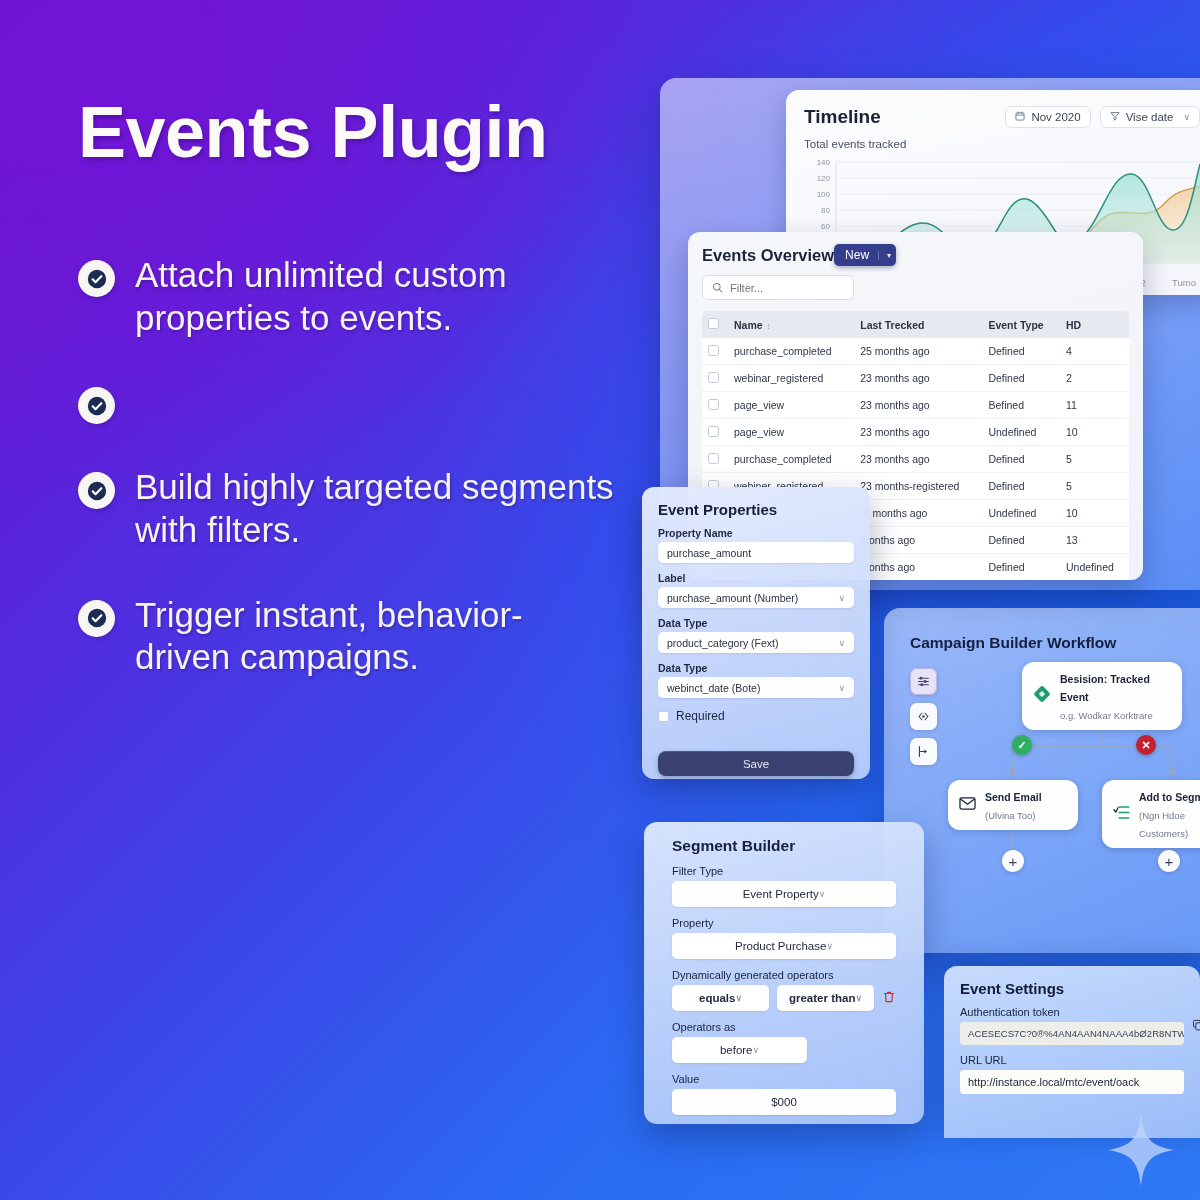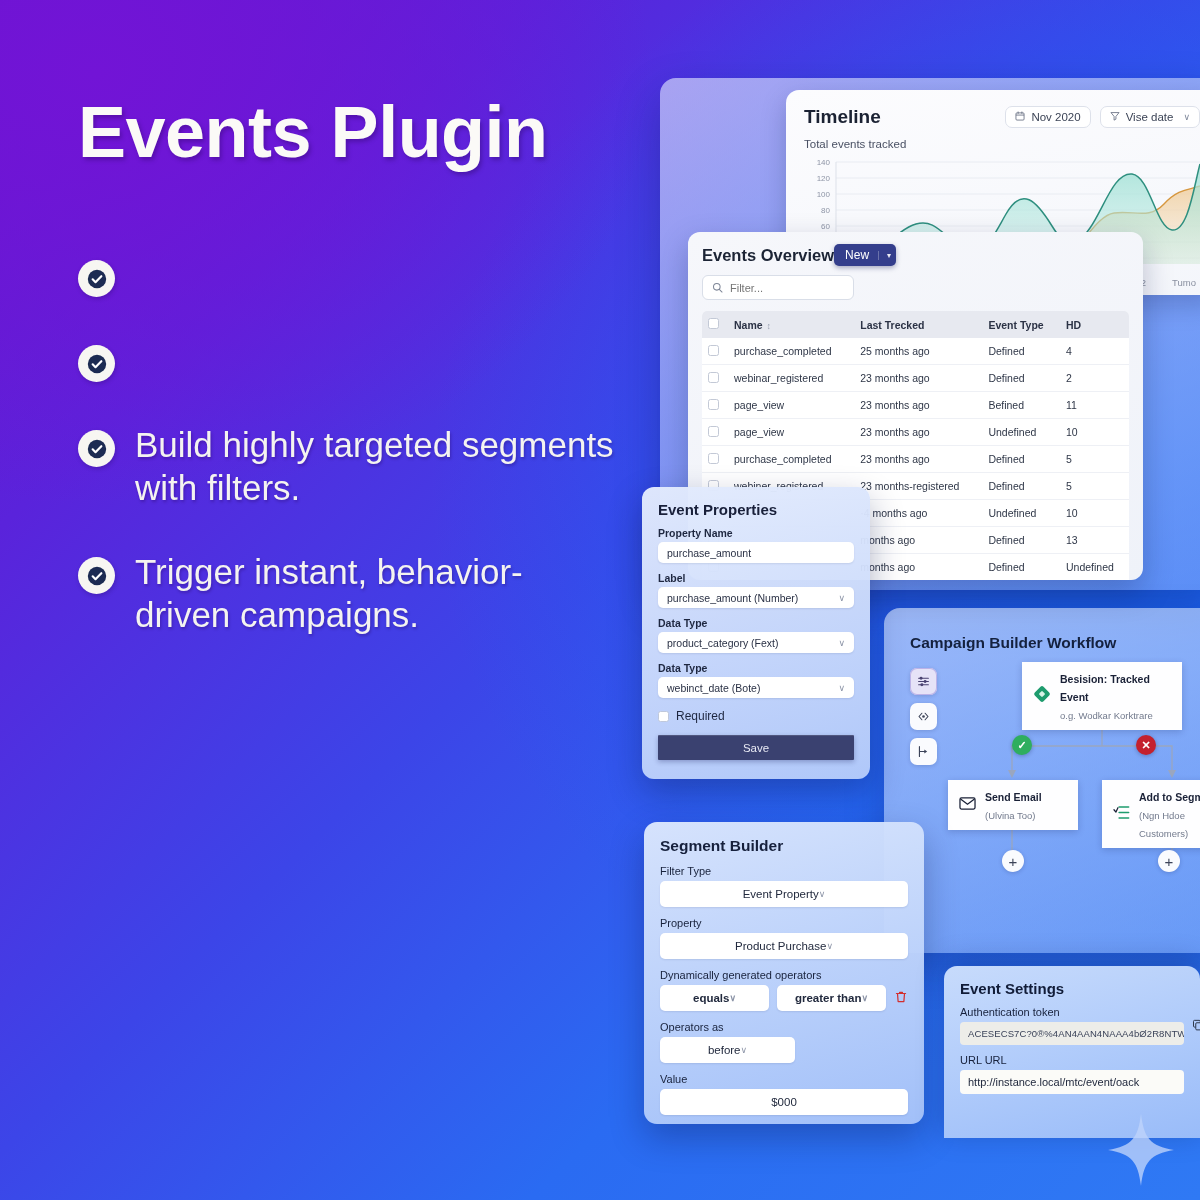--- a/index.html
+++ b/index.html
@@ -172,42 +172,42 @@
   }
   .f-select { justify-content: space-between; }
   .f-select .chev { font-size: 9px; color: #8B93A6; }
   .f-check { display:flex; align-items:center; gap:7px; margin-top: 11px; }
   .f-check .cb {
     width: 11px; height: 11px; border-radius: 2.5px;
     background:#fff; border:1px solid #BFC8DC;
   }
   .f-check span { font-size: 12px; font-weight: normal; color:#1E2740; }
   .btn-save {
-    margin-top: 12px; height: 25px; border-radius: 1px;
+    margin-top: 28px; height: 25px; border-radius: 8px;
     background: #3A4170;
     display:flex; align-items:center; justify-content:center;
     color: #E8EAF4; font-size: 11.5px;
     box-shadow: inset 0 1px 0 rgba(255,255,255,0.12), 0 2px 5px rgba(20,26,90,0.3);
   }
 
   
   .cb-card { left: 896px; top: 618px; width: 322px; height: 272px; padding: 16px 14px; }
   .cb-title { font-size: 15.5px; font-weight: bold; color: #14213E; }
   .cb-tools { position: absolute; left: 14px; top: 50px; display:flex; flex-direction:column; gap: 8px; }
   .cb-tool {
     width: 27px; height: 27px; border-radius: 7px;
     background: #FAFBFE;
     display:flex; align-items:center; justify-content:center;
     box-shadow: 0 1px 4px rgba(15,25,80,0.18);
   }
   .cb-tool.active { background: #E6E3F7; box-shadow: 0 0 0 1px #BCB3E8 inset, 0 1px 4px rgba(15,25,80,0.18); }
   .cb-canvas { position: absolute; left: 50px; top: 44px; right: 8px; bottom: 6px; }
   .node {
     position: absolute;
-    background: #FEFEFF; border-radius: 0;
+    background: #FEFEFF; border-radius: 12px;
     box-shadow: 0 2px 7px rgba(15,25,80,0.2);
     display:flex; align-items:center; gap: 8px;
     padding: 7px 10px;
   }
   .node .nt { font-size: 10.5px; font-weight: bold; color:#1A2137; line-height:1.25; }
   .node .ns { font-size: 9.5px; color:#727A8D; line-height:1.25; }
   .node-trigger { left: 76px; top: 0px; width: 160px; }
   .node-email   { left: 2px;  top: 118px; width: 130px; }
   .node-segment { left: 156px; top: 118px; width: 140px; }
   .badge-pill {
@@ -226,21 +226,21 @@
   }
   .plus-1 { left: 56px; top: 188px; }
   .plus-2 { left: 212px; top: 188px; }
 
   
   .seg-card {
     left: 644px; top: 822px; width: 280px; height: 302px;
     background: linear-gradient(165deg, rgba(219,231,253,0.97) 0%, rgba(168,196,249,0.95) 100%);
     border-radius: 13px;
     box-shadow: 0 14px 34px rgba(10,18,70,0.30);
-    padding: 15px 16px;
+    padding: 15px 28px;
   }
   .seg-title { font-size: 15.5px; font-weight: bold; color: #16203C; }
   .sg-label { font-size: 11px; color: #18223C; margin-top: 10px; margin-bottom: 4px; }
   .sg-field {
     height: 26px; background:#fff; border-radius: 5px;
     display:flex; align-items:center; justify-content:center;
     padding: 0 9px; font-size: 11.5px; color: #222A3E;
     box-shadow: 0 1px 2px rgba(20,30,80,0.10);
   }
   .sg-field .chev { font-size: 9px; color:#8C94A7; }
@@ -288,20 +288,21 @@
   <h1 class="headline">Events Plugin</h1>
 
   <div class="bullets">
     <div class="bullet">
       <span class="bullet-icon">
         <svg viewBox="0 0 24 24">
             <circle cx="12" cy="12" r="11" fill="#1C2B52"></circle>
             <path d="M6.8 12.4l3.4 3.4 7-7.2" stroke="#FFFFFF" stroke-width="2.6" fill="none" stroke-linecap="round" stroke-linejoin="round"></path>
           </svg>
       </span>
+      <span class="bullet-text">Attach unlimited custom properties to events.</span>
     </div>
     <div class="bullet">
       <span class="bullet-icon">
         <svg viewBox="0 0 24 24">
             <circle cx="12" cy="12" r="11" fill="#1C2B52"></circle>
             <path d="M6.8 12.4l3.4 3.4 7-7.2" stroke="#FFFFFF" stroke-width="2.6" fill="none" stroke-linecap="round" stroke-linejoin="round"></path>
           </svg>
       </span>
     </div>
     <div class="bullet">

